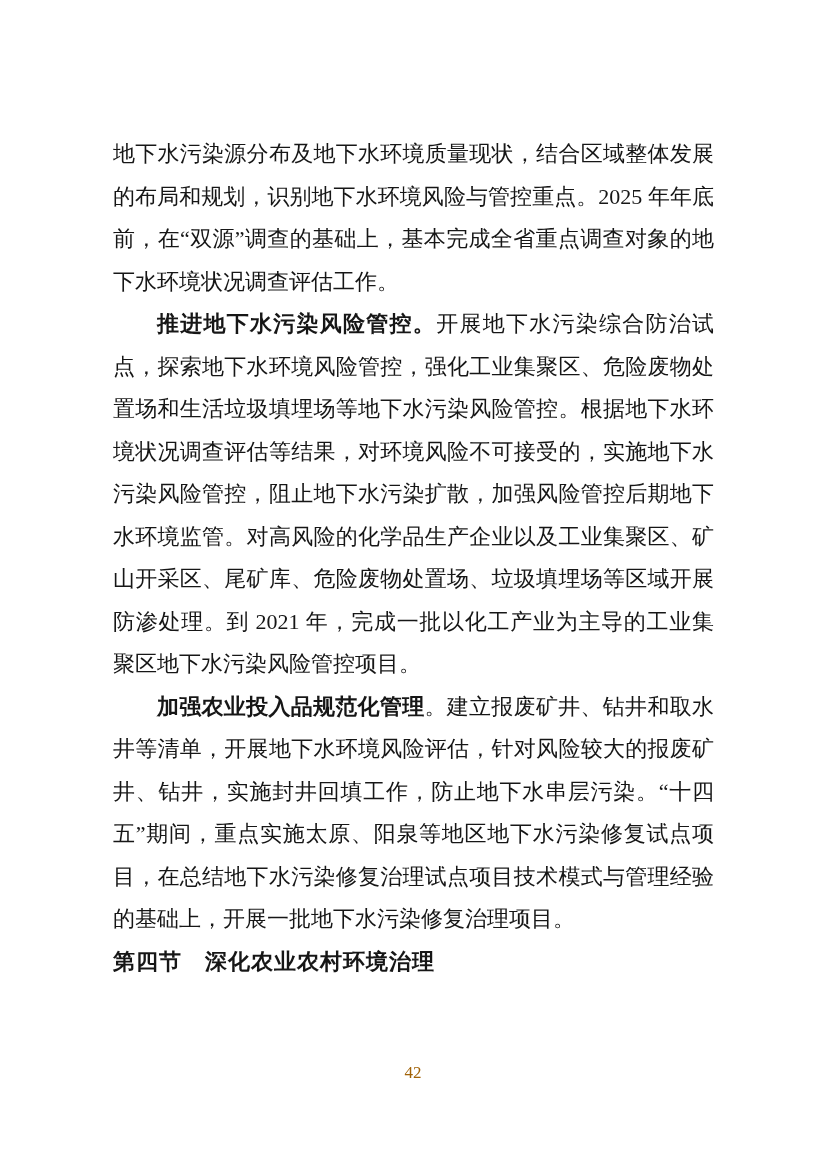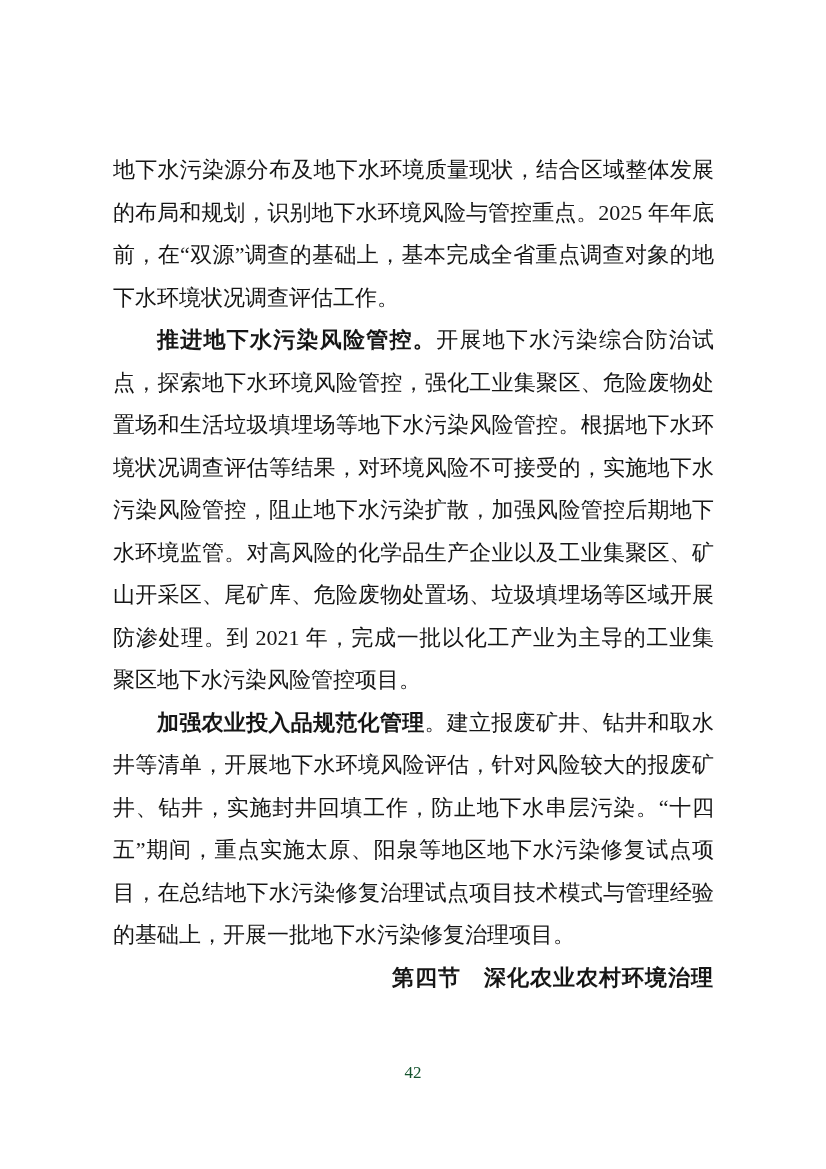--- a/index.html
+++ b/index.html
@@ -18,50 +18,49 @@
     overflow: hidden;
   }
   .content {
     position: absolute;
     left: 113px;
     top: 133px;
     width: 601px;
     font-size: 22px;
     line-height: 42.5px;
     text-align: justify;
-    margin-top: 16px;
   }
   .para {
     margin: 0;
     padding: 0;
   }
   .para.indent {
     text-indent: 2em;
   }
   .lead {
     font-weight: bold;
   }
   .section-heading {
     margin: 0;
     padding: 0;
     font-size: 22px;
     font-weight: bold;
-    text-align: right;
+    text-align: left;
     text-indent: 0;
     letter-spacing: 1px;
   }
   .page-number {
     position: absolute;
     top: 1062px;
     left: 0;
     width: 100%;
     text-align: center;
     font-size: 17px;
     line-height: 22px;
-    color: #14532d;
+    color: #a16207;
   }
 </style>
 </head>
 <body>
 
 <div class="page">
   <div class="content">
 
     <p class="para"><span class="lead"></span><span>地下水污染源分布及地下水环境质量现状，结合区域整体发展的布局和规划，识别地下水环境风险与管控重点。2025 年年底前，在“双源”调查的基础上，基本完成全省重点调查对象的地下水环境状况调查评估工作。</span></p>
 

